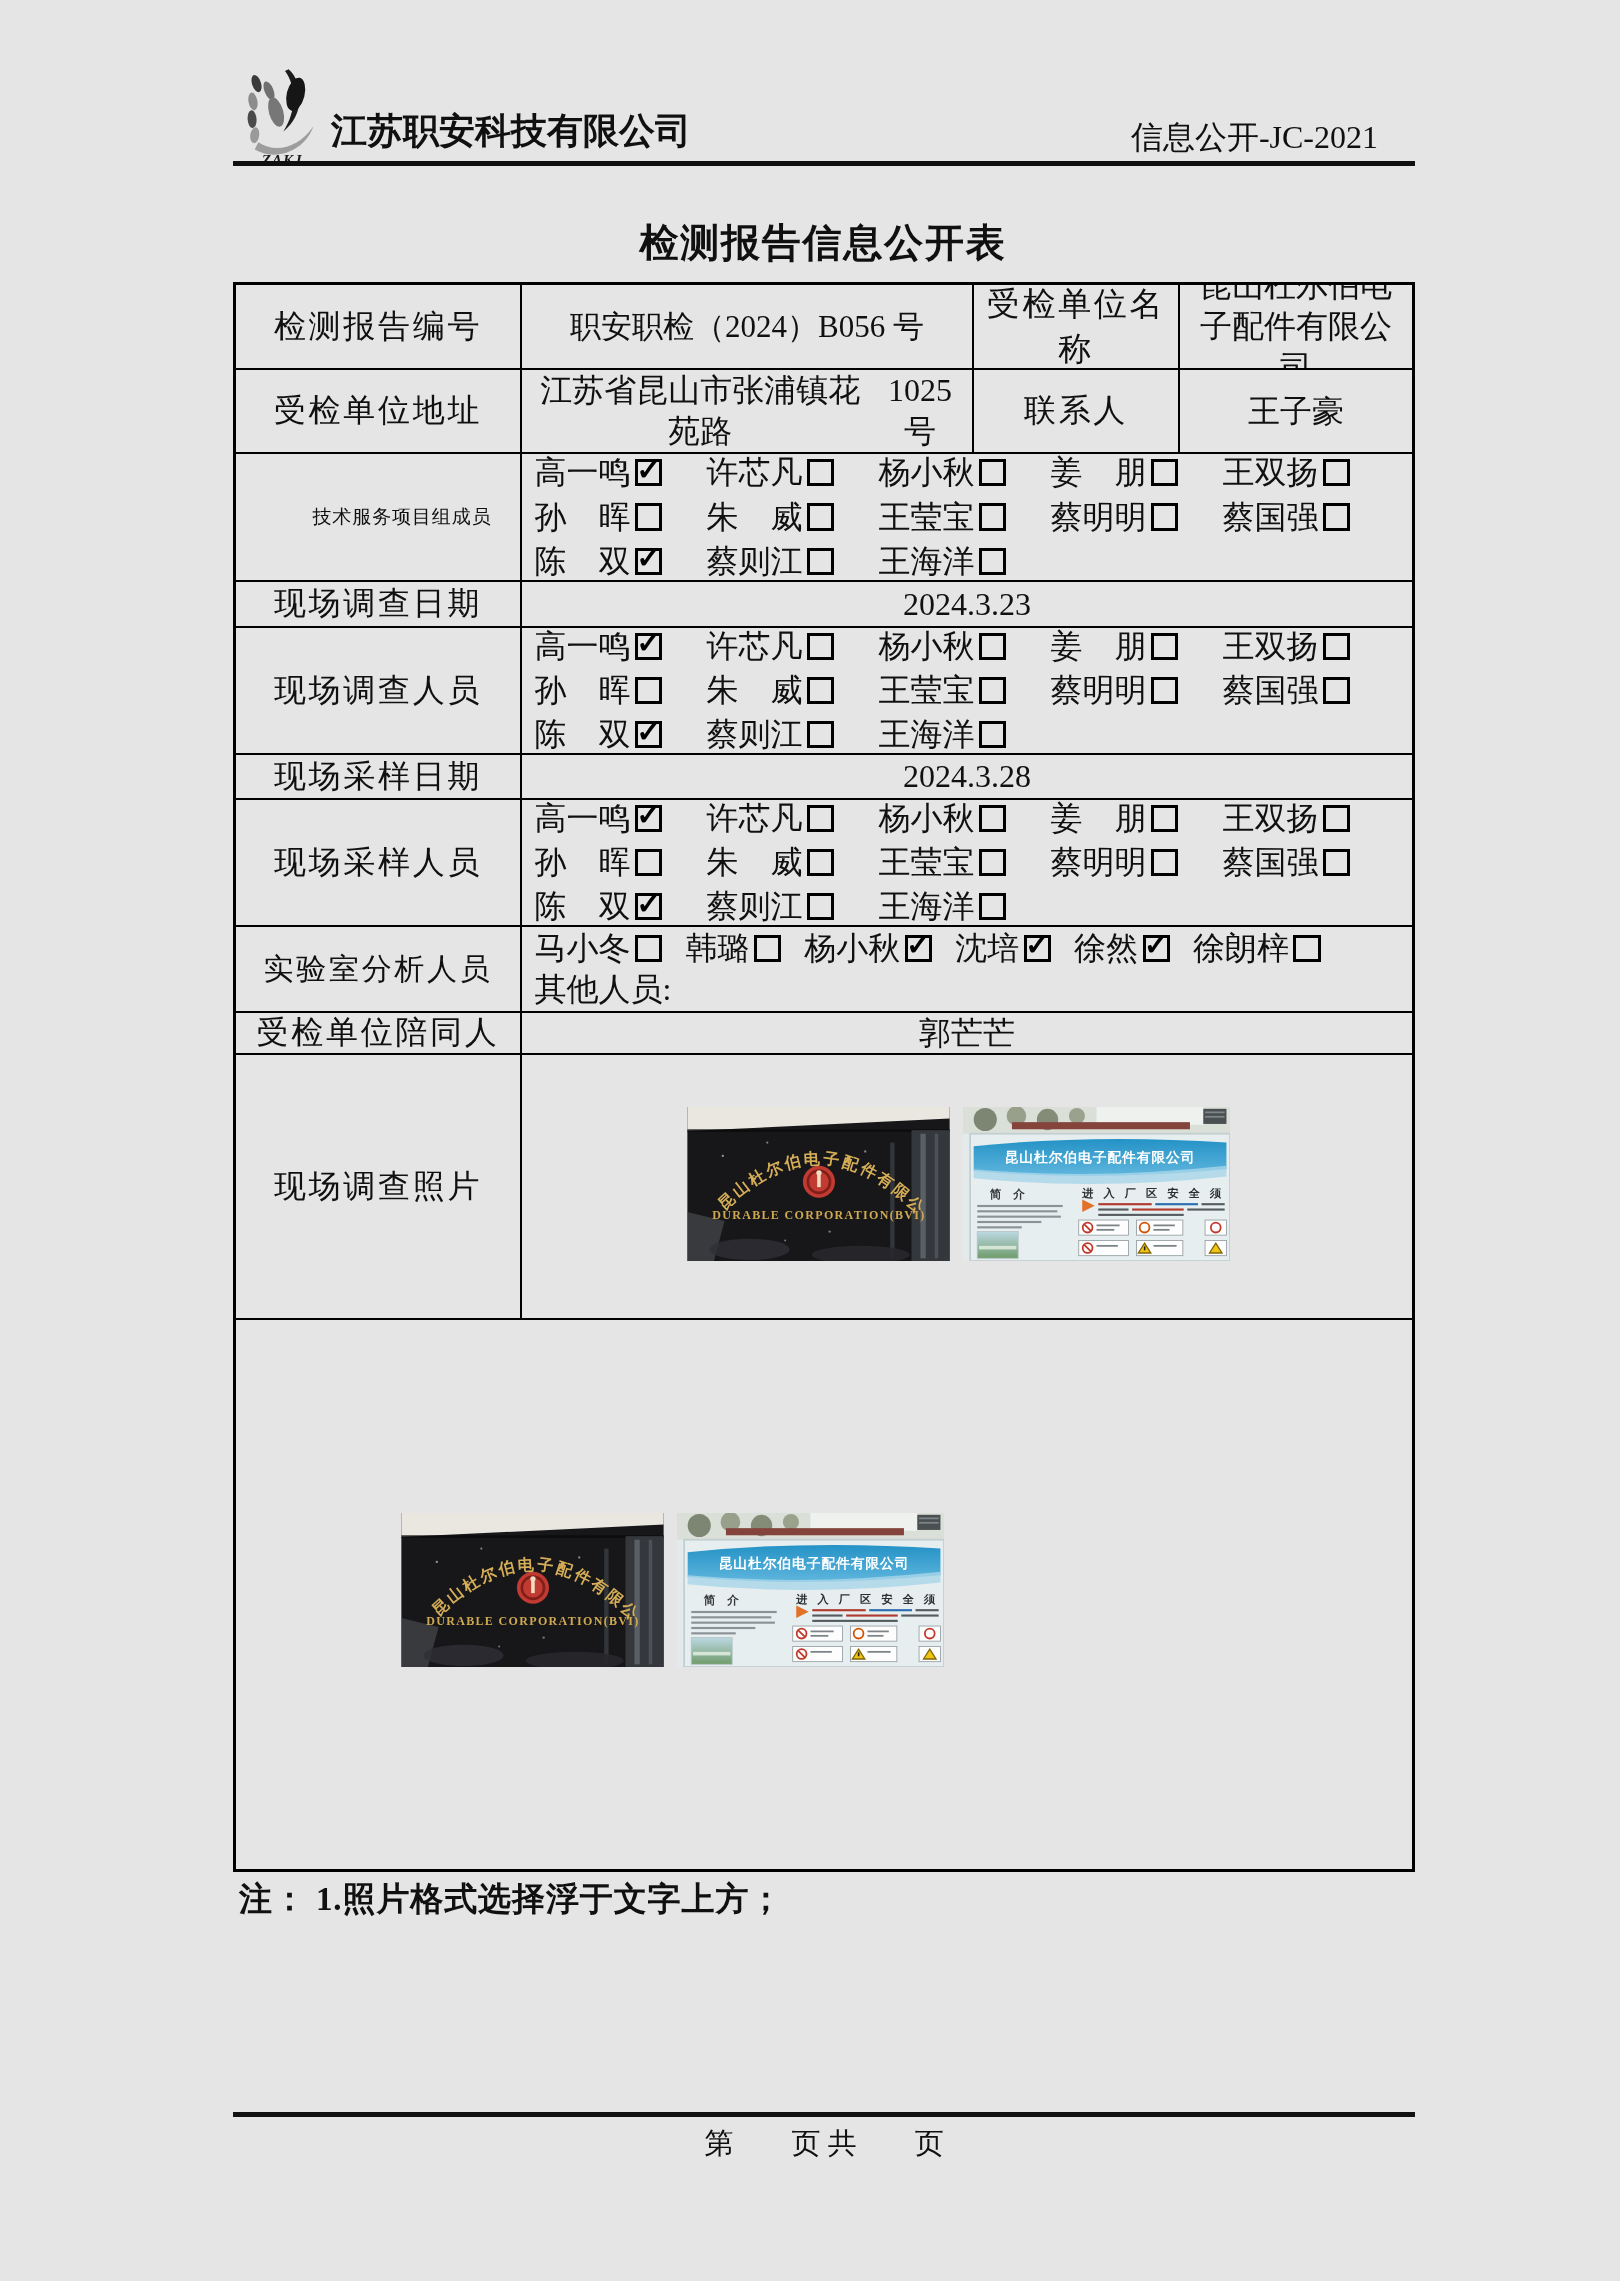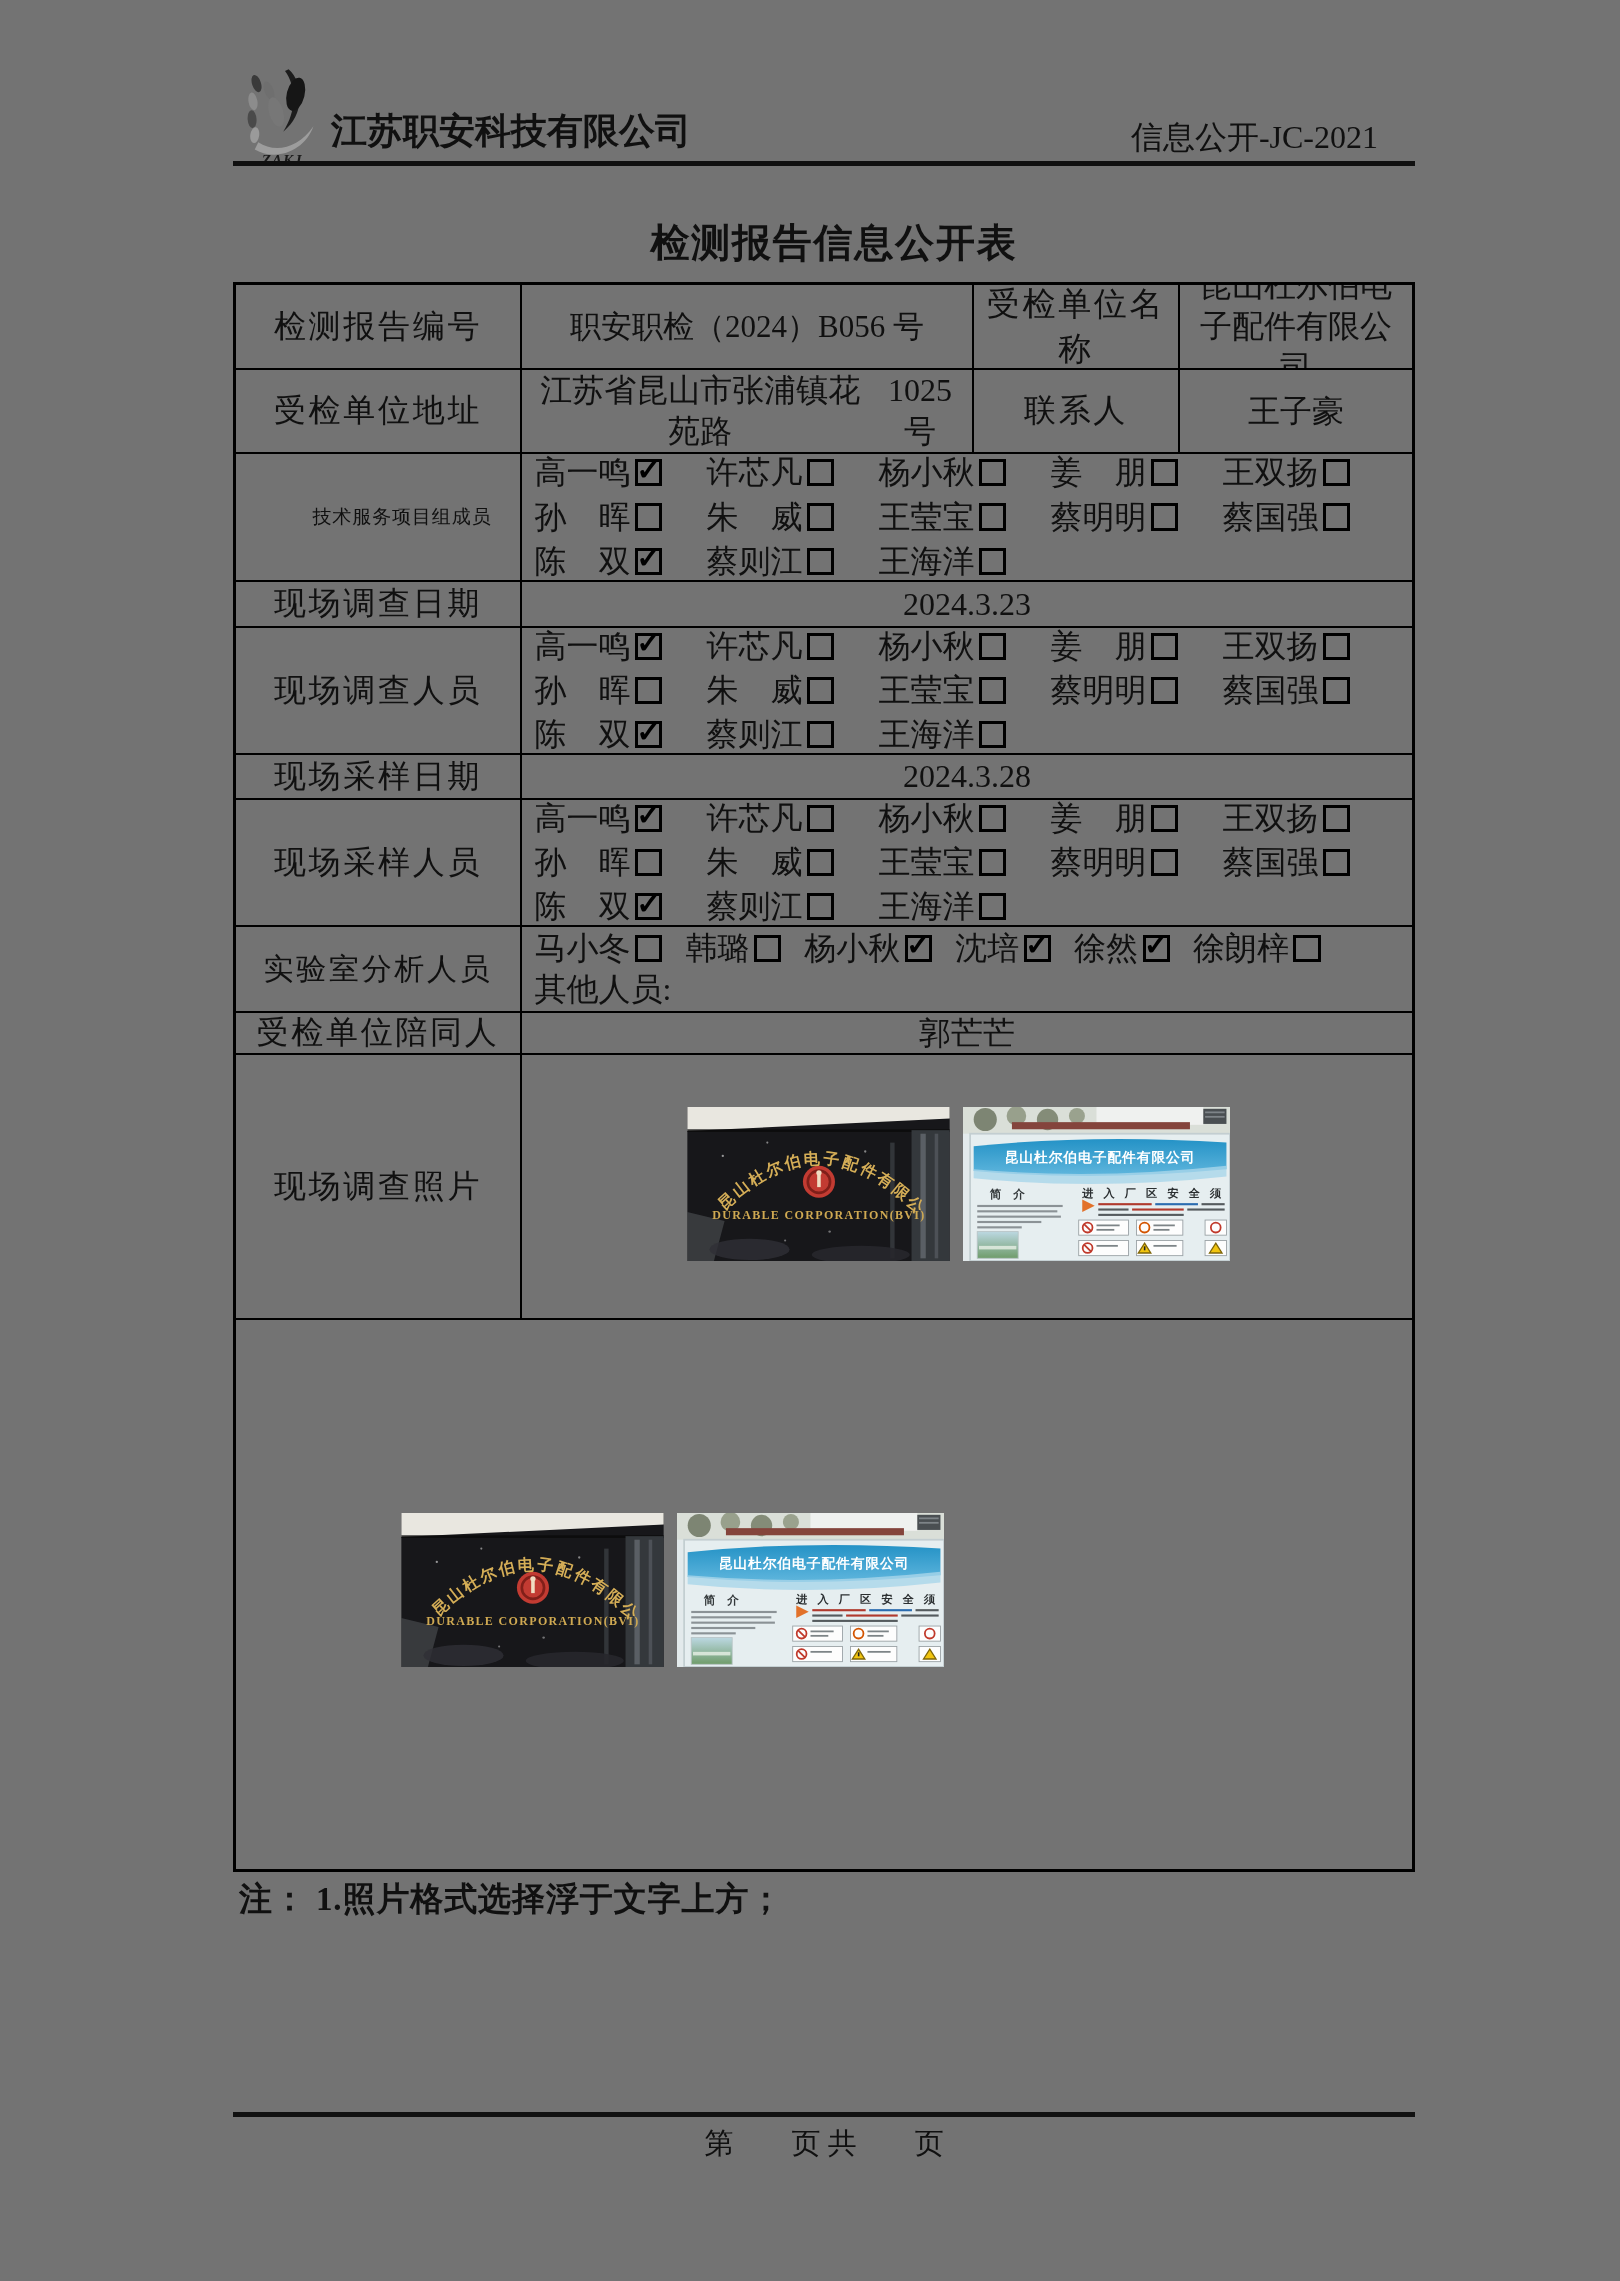--- a/index.html
+++ b/index.html
@@ -1,25 +1,25 @@
 <!DOCTYPE html>
 <html style="font-size:14.3px"><head>
 <meta charset="utf-8">
 <style>
   html,body{margin:0;padding:0;background:#fff;}
-  .page{position:relative;width:1620px;height:2281px;background:#737373;overflow:hidden;
+  .page{position:relative;width:1620px;height:2281px;background:#e5e5e5;overflow:hidden;
         font-family:"Liberation Serif","DejaVu Serif",serif;color:#101010;}
   
   .logo{position:absolute;left:242px;top:64px;width:86px;height:105px;}
   .company-name{position:absolute;left:331px;top:107px;font-size:36px;font-weight:600;
                 letter-spacing:0px;white-space:nowrap;}
   .doc-code{position:absolute;right:242px;top:116px;font-size:32px;white-space:nowrap;}
   .header-rule{position:absolute;left:233px;top:161px;width:1182px;height:4.5px;background:#101010;}
   
-  .page-title{position:absolute;left:243px;top:216px;width:1182px;text-align:center;
+  .page-title{position:absolute;left:232px;top:216px;width:1182px;text-align:center;
               font-size:39px;font-weight:700;letter-spacing:1.8px;}
   
   .rtable{position:absolute;left:233px;top:282px;width:1182px;height:1590px;
           border:3.6px solid #000;box-sizing:border-box;display:flex;flex-direction:column;}
   .trow{display:flex;border-bottom:2.7px solid #000;box-sizing:border-box;flex-shrink:0;}
   .trow:last-child{border-bottom:none;flex:1;}
   .cell{box-sizing:border-box;display:flex;align-items:center;justify-content:center;
         font-size:32px;overflow:hidden;}
   .c1{width:286px;border-right:2.7px solid #000;flex-shrink:0;}
   .c2{width:452px;border-right:2.7px solid #000;flex-shrink:0;}

